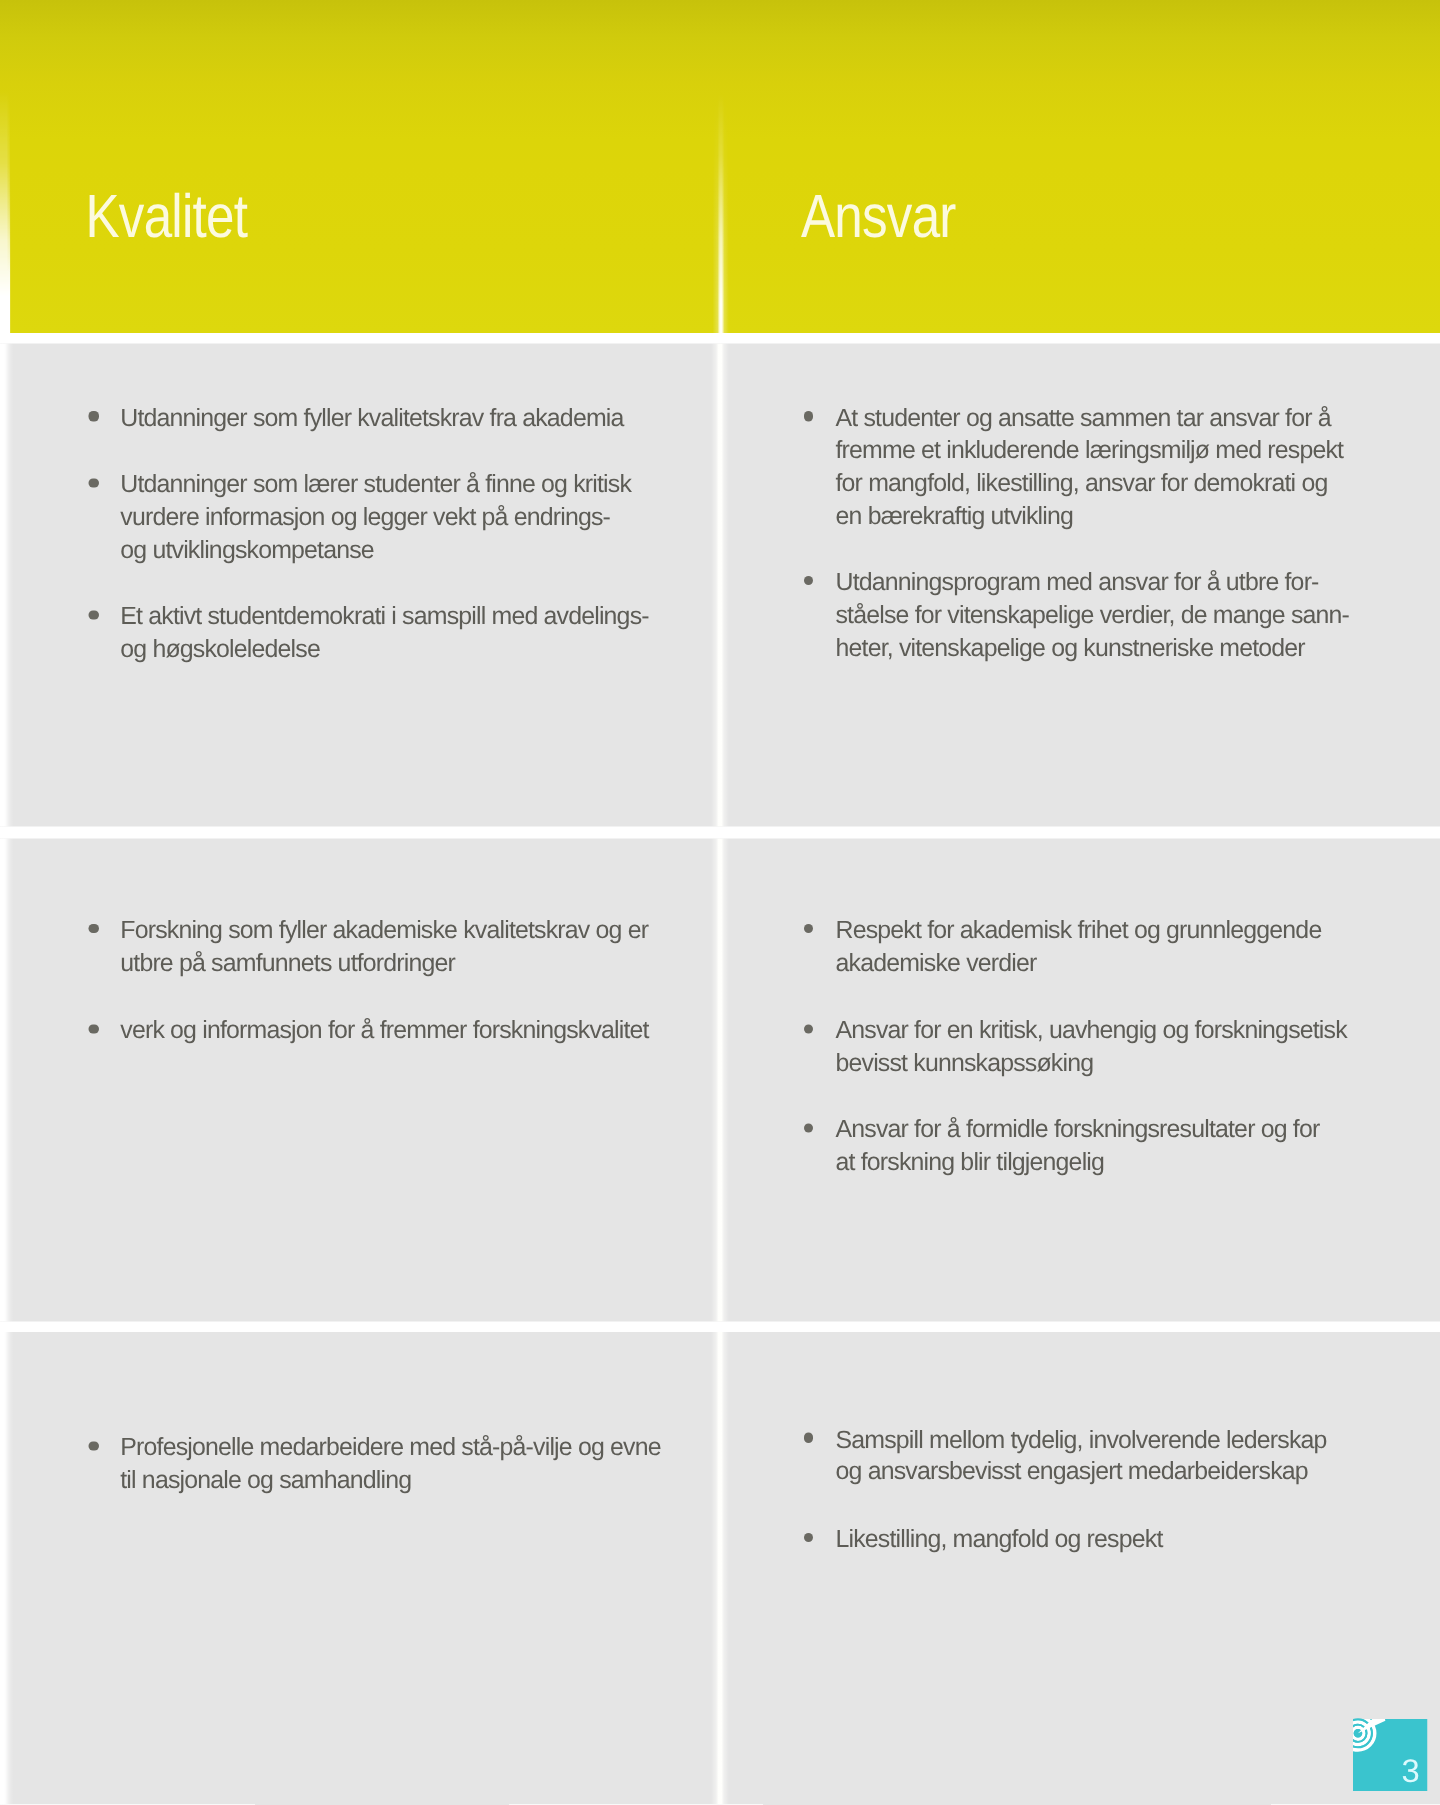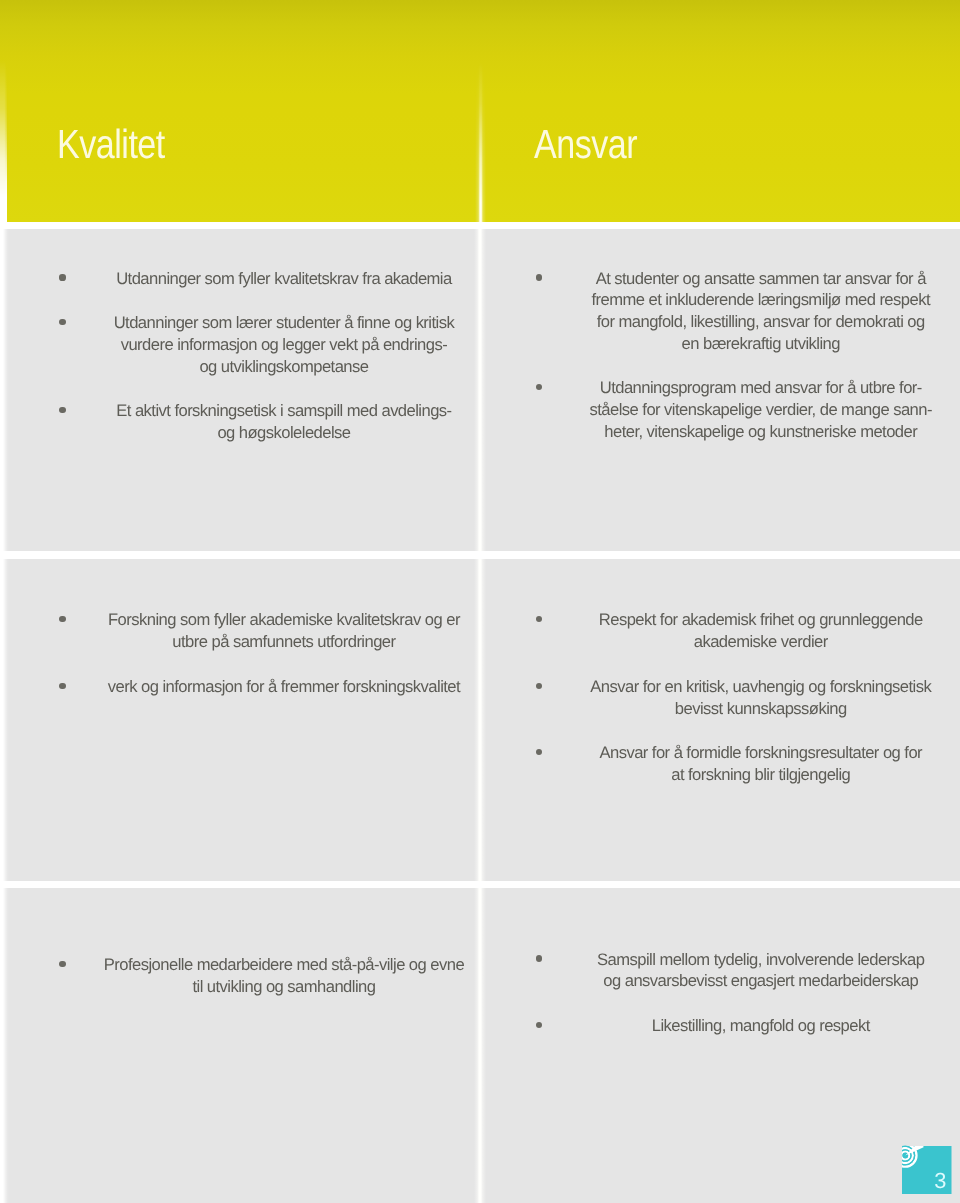--- a/index.html
+++ b/index.html
@@ -3,21 +3,21 @@
 <meta charset="utf-8">
 <style>
   html, body { margin:0; padding:0; }
   body {
     width:960px; height:1203px; position:relative;
     background:#ffffff;
     font-family:"Liberation Sans", sans-serif;
     overflow:hidden;
     -webkit-font-smoothing:antialiased; text-rendering:geometricPrecision;
   }
-  .page { position:absolute; left:0; top:0; width:837px; height:1203px;text-align:center; }
+  .page { position:absolute; left:0; top:0; width:837px; height:1203px; }
 
   
   .header {
     position:absolute; left:0; top:0; width:960px; height:222px;
     background:linear-gradient(to bottom, #c7c20b 0%, #d0cb0c 11.3%, #d8d00b 25%, #dcd509 42%, #ddd509 50%, #ddd60a 75%, #ddd80d 100%);
   }
   .header-fade-left {
     position:absolute; left:0; top:60px; width:7px; height:162px;
     background:
       linear-gradient(to right, #ffffff 0%, #ffffff 62%, rgba(255,255,255,0) 100%),
@@ -126,21 +126,21 @@
           <span class="bullet"></span>
           <span class="lines">
             <span class="ln">Utdanninger som lærer studenter å finne og kritisk</span>
             <span class="ln">vurdere informasjon og legger vekt på endrings-</span>
             <span class="ln">og utviklingskompetanse</span>
           </span>
         </div>
         <div class="item">
           <span class="bullet"></span>
           <span class="lines">
-            <span class="ln">Et aktivt forskningsetisk i samspill med avdelings-</span>
+            <span class="ln">Et aktivt studentdemokrati i samspill med avdelings-</span>
             <span class="ln">og høgskoleledelse</span>
           </span>
         </div>
       </div>
     <div class="items col-right" style="top:39px">
         <div class="item">
           <span class="bullet"></span>
           <span class="lines">
             <span class="ln">At studenter og ansatte sammen tar ansvar for å</span>
             <span class="ln">fremme et inkluderende læringsmiljø med respekt</span>
@@ -203,21 +203,21 @@
   </div>
 
   <div class="block" id="block3">
     <div class="block-edge-left"></div>
     <div class="block-divider"></div>
     <div class="items col-left" style="top:66px">
         <div class="item">
           <span class="bullet"></span>
           <span class="lines">
             <span class="ln">Profesjonelle medarbeidere med stå-på-vilje og evne</span>
-            <span class="ln">til utvikling og samhandling</span>
+            <span class="ln">til nasjonale og samhandling</span>
           </span>
         </div>
       </div>
     <div class="items col-right" style="top:60.5px">
         <div class="item">
           <span class="bullet"></span>
           <span class="lines">
             <span class="ln">Samspill mellom tydelig, involverende lederskap</span>
             <span class="ln">og ansvarsbevisst engasjert medarbeiderskap</span>
           </span>

